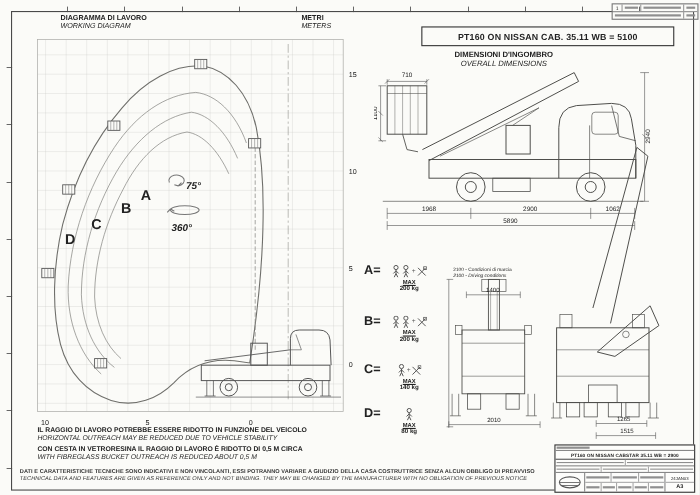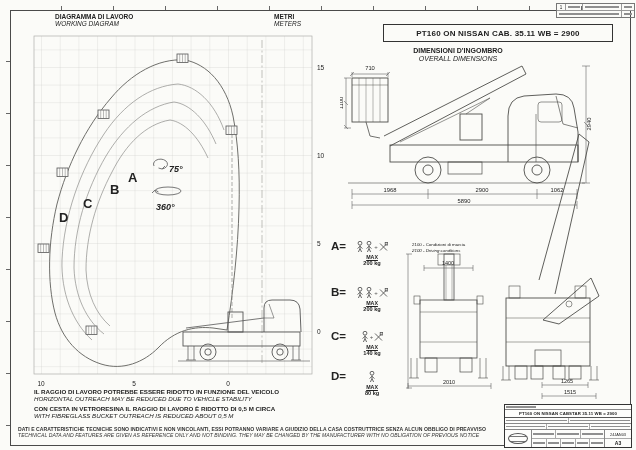--- a/index.html
+++ b/index.html
@@ -172,21 +172,21 @@
         <circle cx="180" cy="322" r="3.2"></circle>
       <circle cx="252" cy="322" r="8"></circle>
         <circle cx="252" cy="322" r="3.2"></circle>
       <path d="M160,316 v14 M166,316 v14 M158,330 h10" stroke-width="0.7"></path>
       <path d="M265,316 v14 M271,316 v14 M263,330 h10" stroke-width="0.7"></path>
       <path d="M150,331 H282" stroke-width="0.6"></path>
     </g>
   </svg>
 
   <div class="abs header-box">
-    <span>PT160 ON NISSAN CAB. 35.11 WB = 2900</span>
+    <span>PT160 ON NISSAN CAB. 35.11 WB = 5100</span>
   </div>
 
   <div class="abs dim-title">
     <div class="b">DIMENSIONI D'INGOMBRO</div>
     <div class="i">OVERALL DIMENSIONS</div>
   </div>
 
   <svg class="abs" style="left:340px;top:58px" width="254" height="152" viewBox="0 0 254 152">
     <g stroke="#4d4d4a" fill="none" stroke-width="0.9">
 

